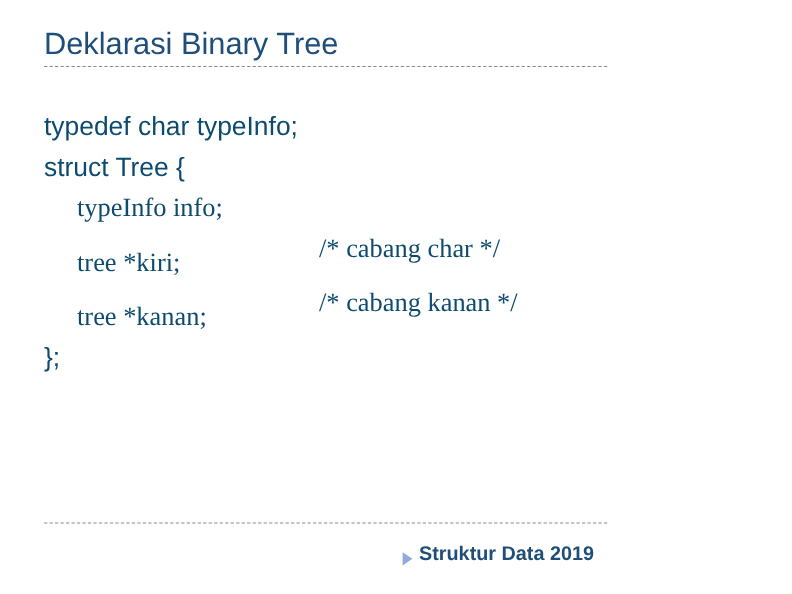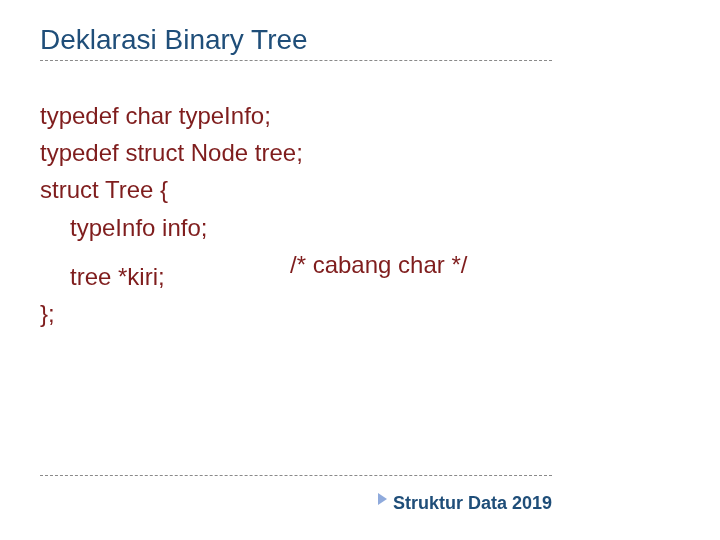--- a/index.html
+++ b/index.html
@@ -21,49 +21,50 @@
     font-size: 28px;
     font-weight: 400;
     margin-bottom: 4px;
   }
   .divider {
     border: none;
     border-top: 1.5px dashed #8a8a8a;
     margin-bottom: 36px;
   }
   .content {
-    color: #7f1d1d;
+    color: #0c4a6e;
     font-size: 24px;
     line-height: 1.55;
   }
   .content .row {
     display: flex;
   }
   .content .indent {
     padding-left: 30px;
+    font-family: Liberation Serif, serif;
   }
   .content .col1 {
     width: 220px;
     flex: 0 0 220px;
     margin-top: 12px;
   }
   .footer-divider {
     position: absolute;
     left: 40px;
     right: 40px;
     bottom: 64px;
     border: none;
     border-top: 1.5px dashed #8a8a8a;
   }
   .footer {
     position: absolute;
-    right: 40px;
+    right: 52px;
     bottom: 26px;
     display: flex;
-    align-items: flex-start;
+    align-items: flex-end;
     gap: 6px;
   }
   .footer-arrow {
     width: 0;
     height: 0;
     border-top: 6px solid transparent;
     border-bottom: 6px solid transparent;
     border-left: 9px solid #8faadc;
   }
   .footer-text {
@@ -78,31 +79,32 @@
 <div class="slide">
 
   <h1 class="title">Deklarasi Binary Tree</h1>
   <hr class="divider">
 
   <div class="content">
     <div class="row">
       <span>typedef char typeInfo;</span>
     </div>
     <div class="row">
-      <span>typedef struct Node tree;</span>
-    </div>
-    <div class="row">
       <span>struct Tree {</span>
     </div>
     <div class="row indent">
       <span>typeInfo info;</span>
     </div>
     <div class="row indent">
       <span class="col1">tree *kiri;</span>
       <span>/* cabang char */</span>
+    </div>
+    <div class="row indent">
+      <span class="col1">tree *kanan;</span>
+      <span>/* cabang kanan */</span>
     </div>
     <div class="row">
       <span>};</span>
     </div>
   </div>
 
   <hr class="footer-divider">
 
   <div class="footer">
     <span class="footer-arrow"></span>

